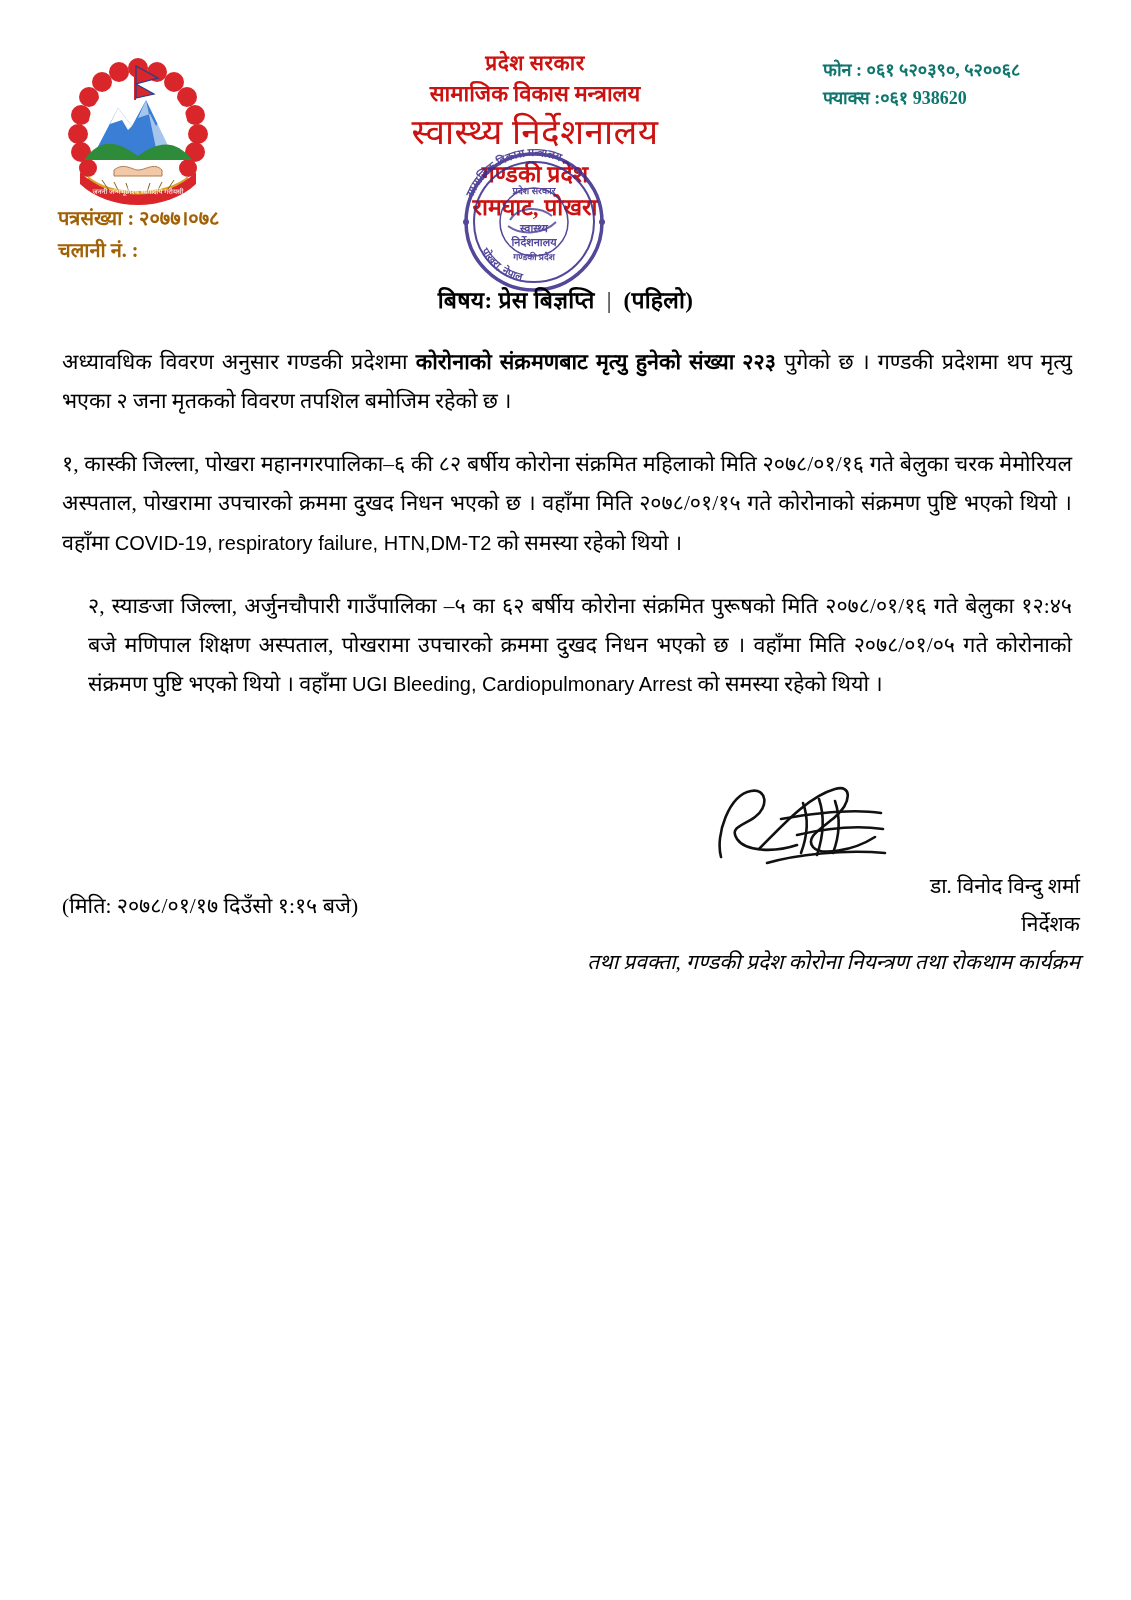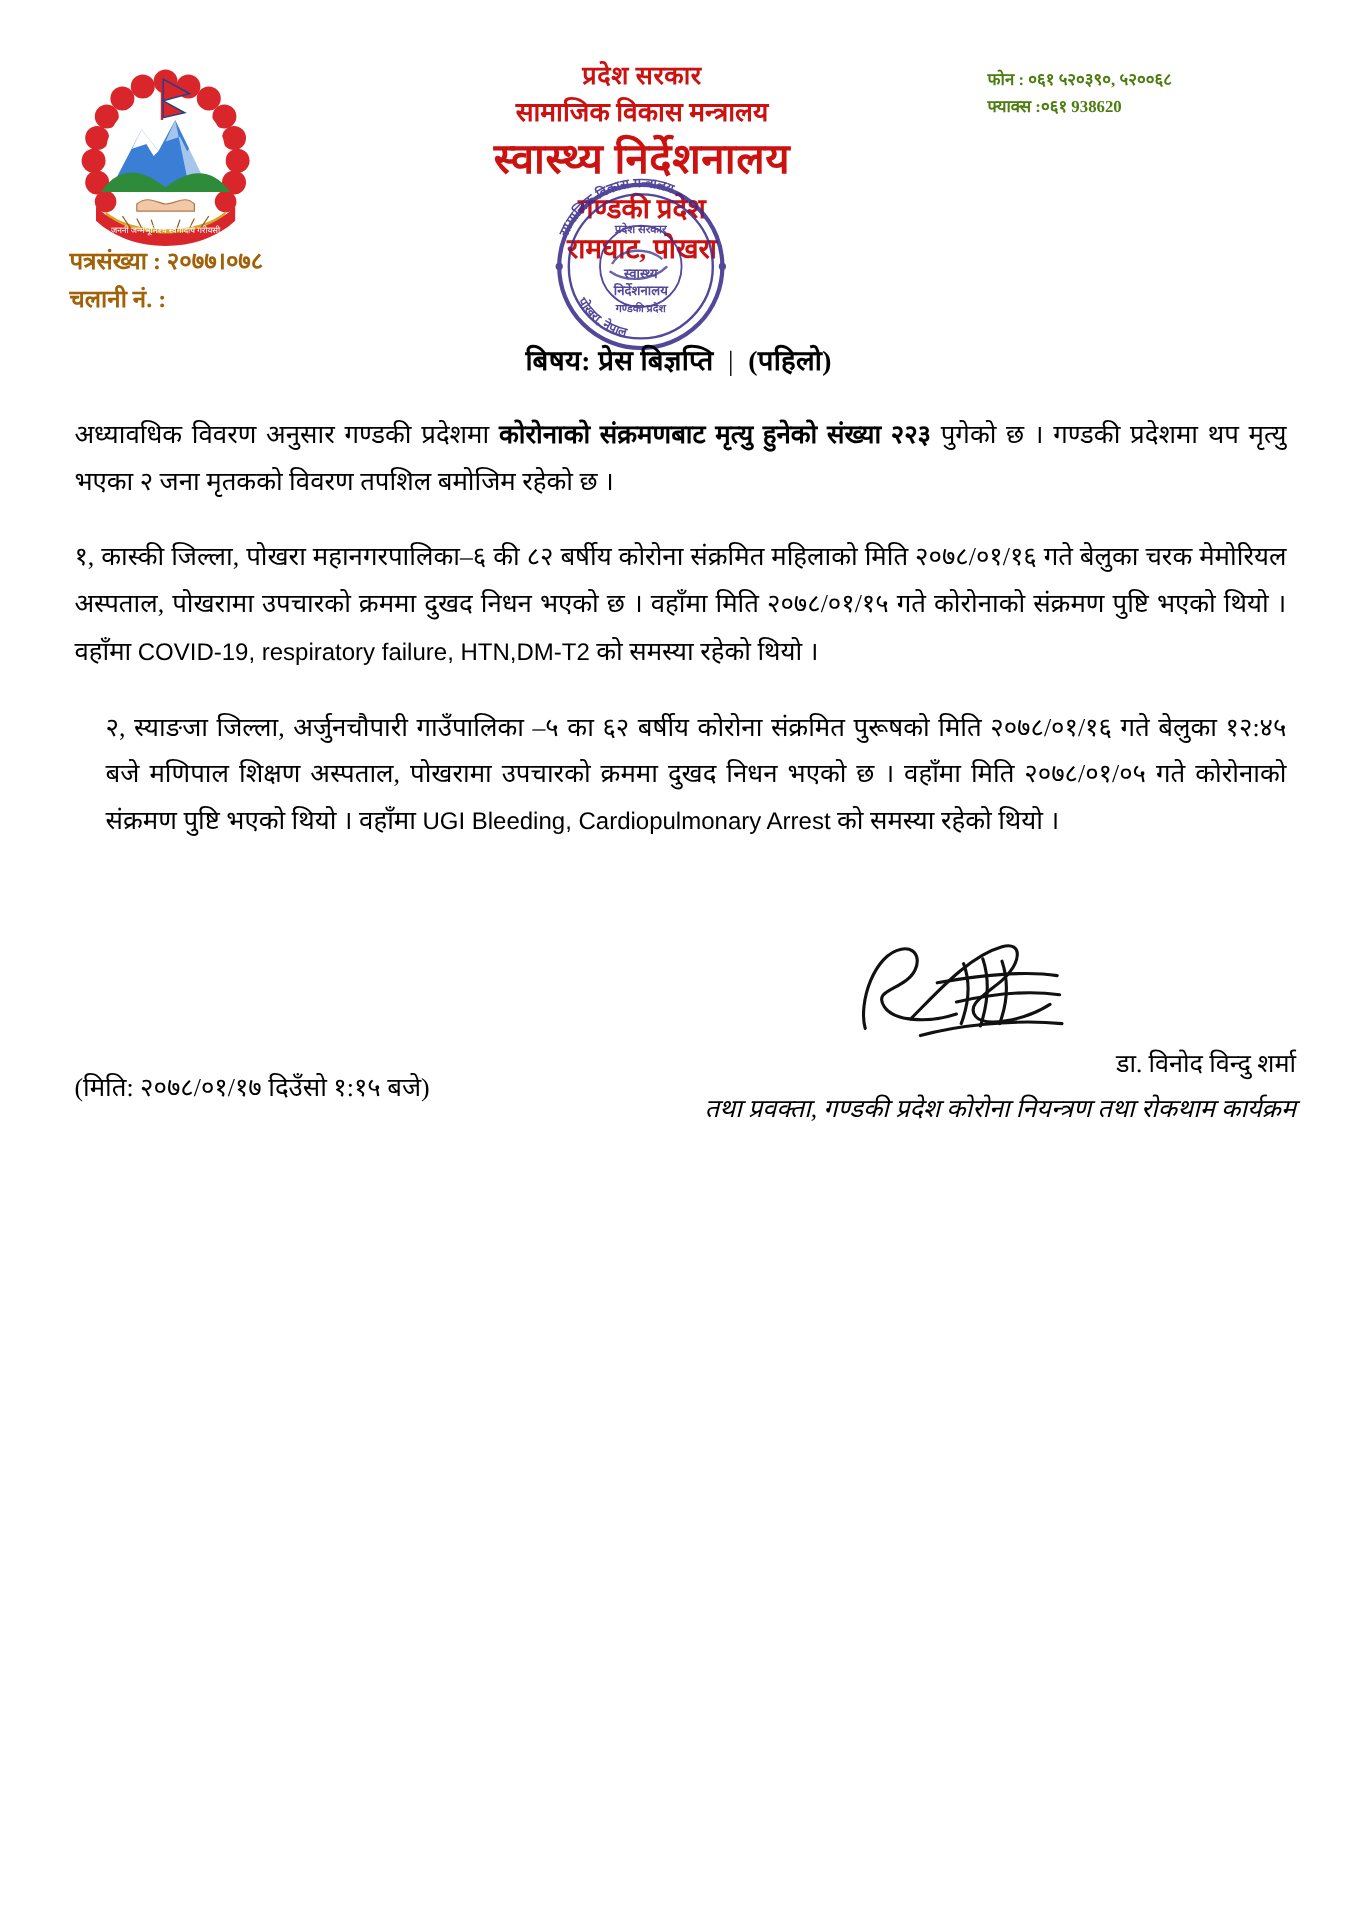--- a/index.html
+++ b/index.html
@@ -48,42 +48,42 @@
     letter-spacing: 0.5px;
     font-weight: 600;
   }
   .lh-line2 {
     font-size: 22px;
     margin-top: 3px;
     font-weight: 600;
   }
   .lh-line3 {
     font-size: 35px;
-    font-weight: 700;
+    font-weight: 400;
     margin-top: 3px;
     letter-spacing: 0.5px;
     text-align: center;
   }
   .lh-line4 {
     font-size: 23px;
     font-weight: 600;
     margin-top: 4px;
   }
   .lh-line5 {
     font-size: 23px;
     font-weight: 600;
     margin-top: 4px;
   }
 
   .contact {
     position: absolute;
     right: 58px;
     top: 57px;
-    color: #4d7c0f;
-    font-size: 14px;
+    color: #0f766e;
+    font-size: 18px;
     line-height: 1.55;
     text-align: left;
     font-weight: 600;
     width: 250px;
   }
 
   .refblock {
     position: absolute;
     left: 58px;
     top: 202px;
@@ -301,18 +301,19 @@
           <path d="M96 40 C130 34, 170 30, 196 34"></path>
           <path d="M112 56 C138 50, 170 46, 198 50"></path>
           <path d="M118 24 C124 40, 122 58, 116 74"></path>
           <path d="M134 20 C140 38, 138 58, 132 76"></path>
           <path d="M150 22 C156 40, 154 58, 148 74"></path>
           <path d="M82 84 C110 76, 158 70, 200 74"></path>
         </g>
       </svg>
     </div>
     <div class="sig-name">डा. विनोद विन्दु शर्मा</div>
+    <div class="sig-title">निर्देशक</div>
     <div class="sig-role">तथा प्रवक्ता, गण्डकी प्रदेश कोरोना नियन्त्रण तथा रोकथाम कार्यक्रम</div>
   </div>
 
   <div class="dateline">(मिति: २०७८/०१/१७  दिउँसो १:१५ बजे)</div>
 
 </div>
 
 </body></html>

